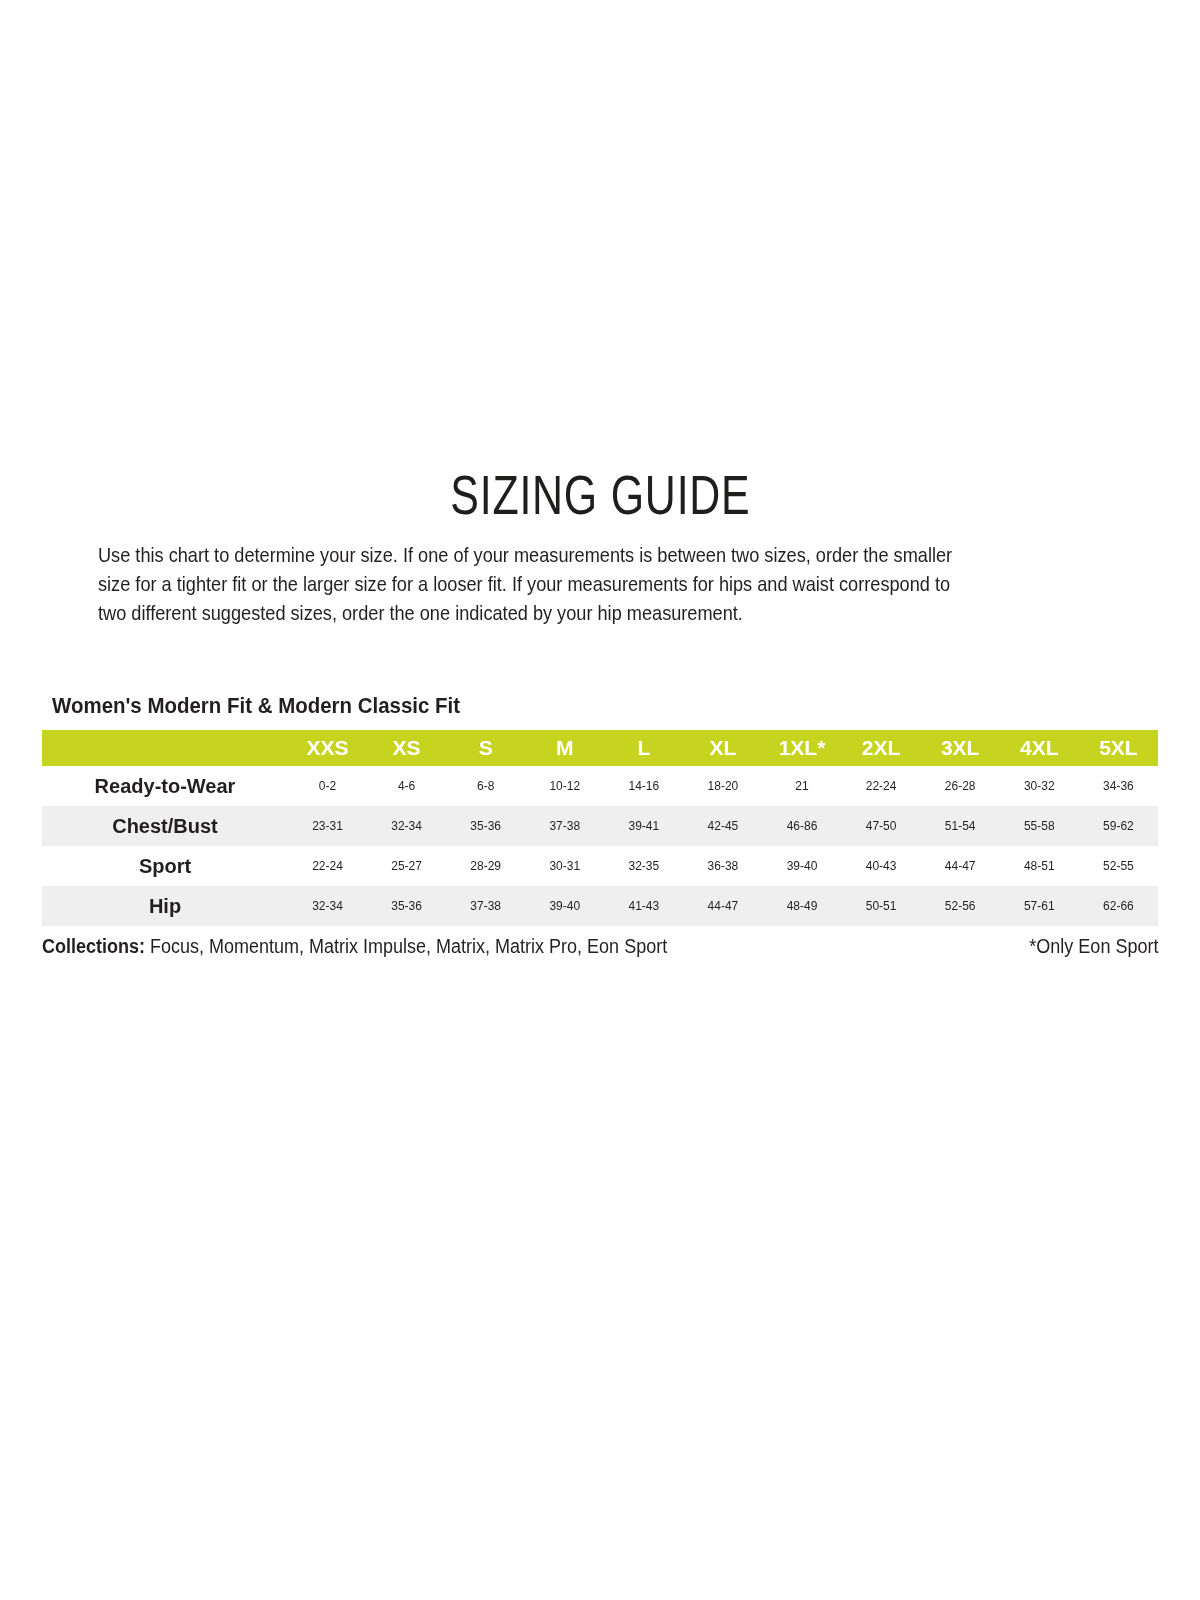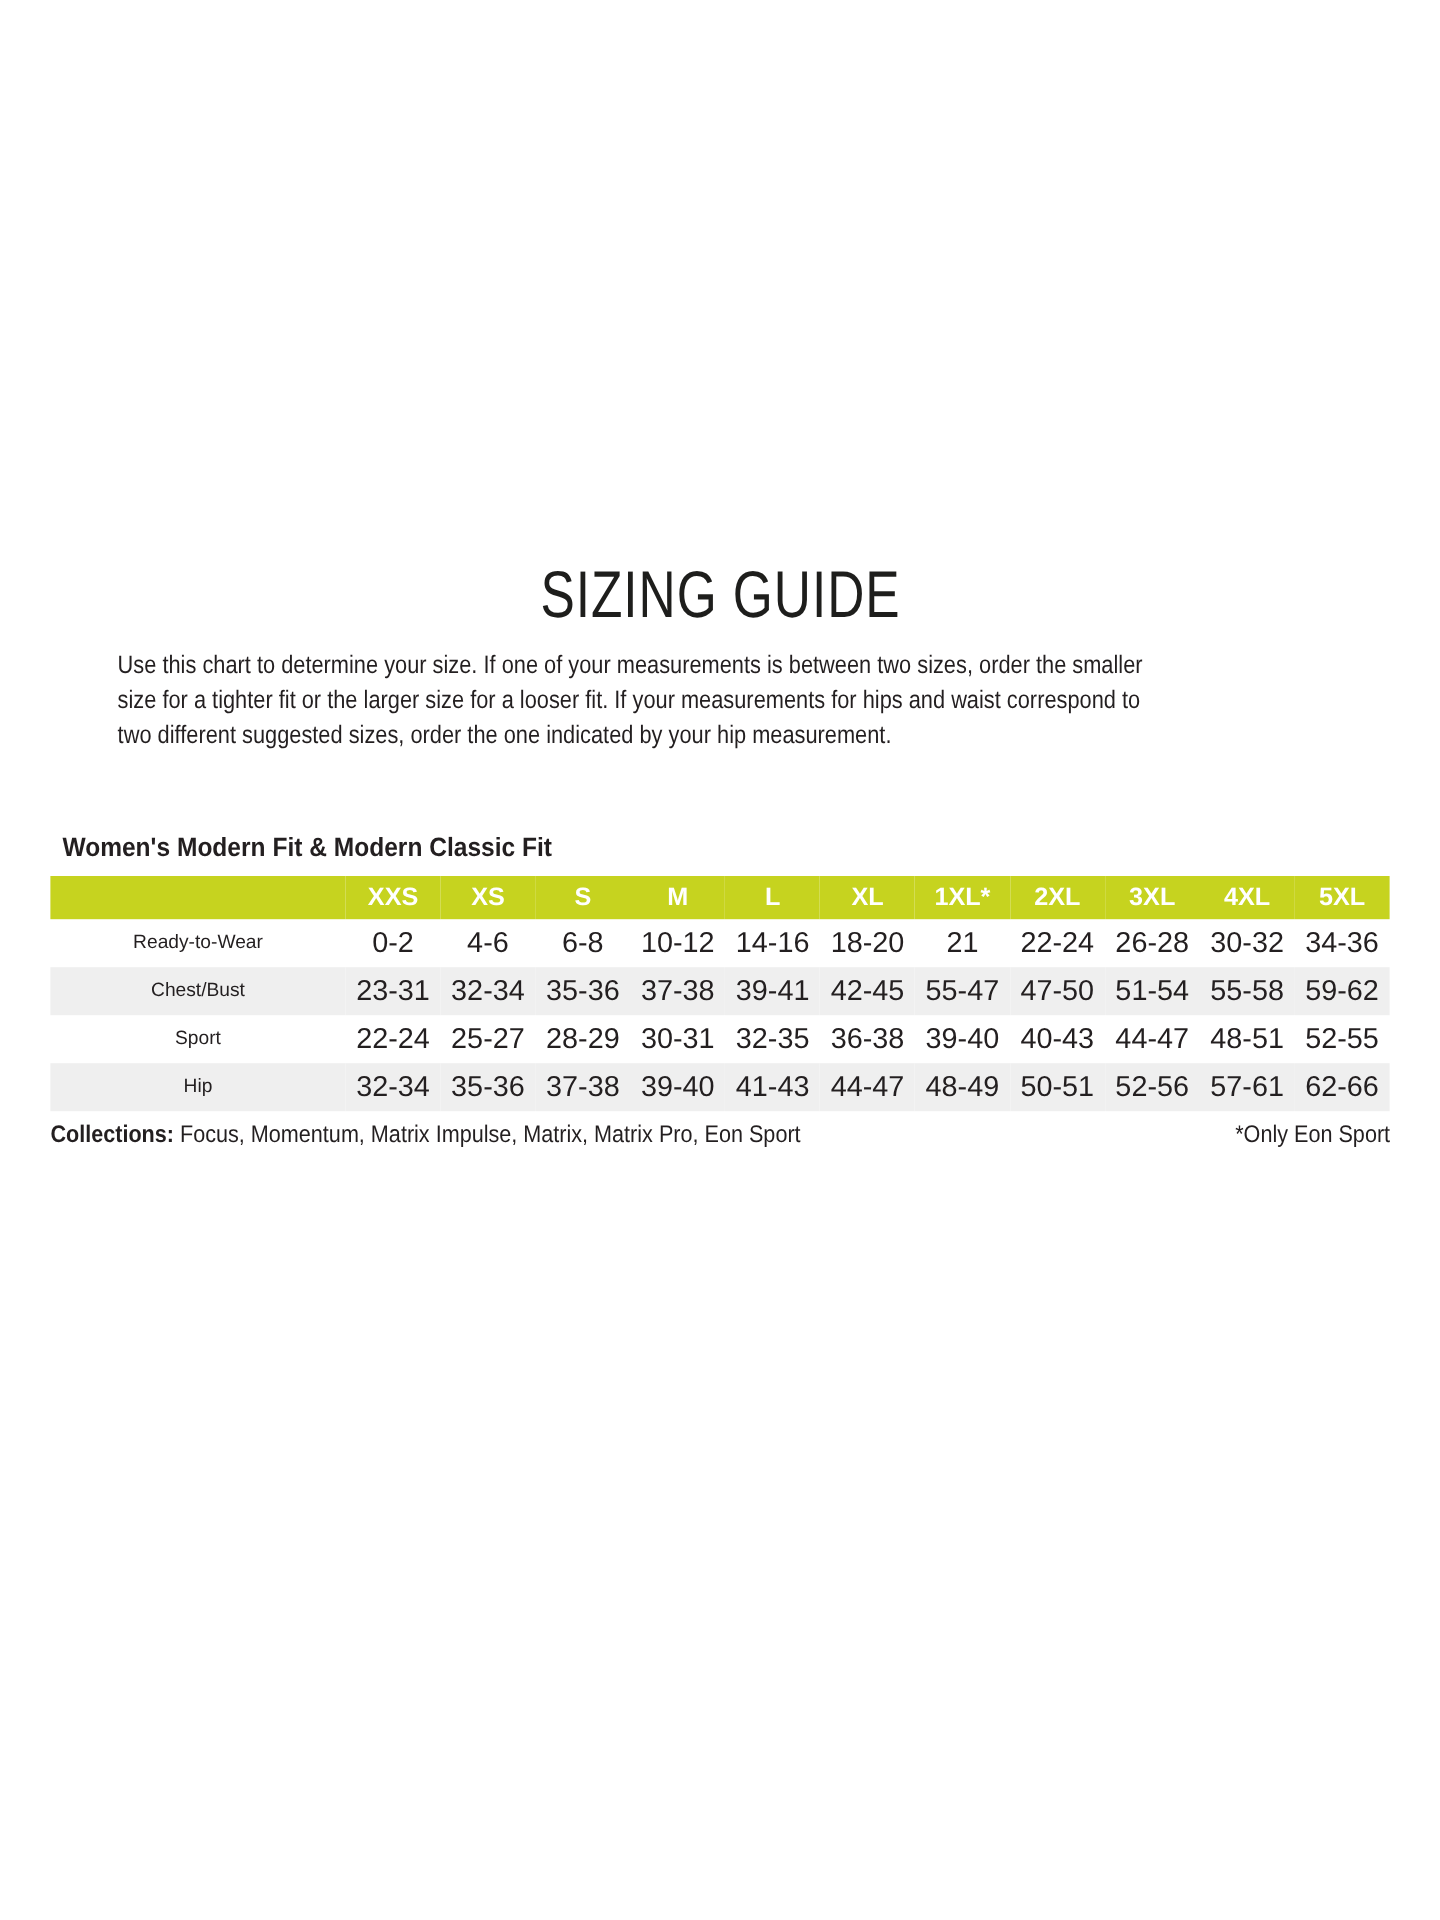--- a/index.html
+++ b/index.html
@@ -58,27 +58,27 @@
     background: var(--accent, #C6D31F);
     color: #ffffff;
     font-weight: 700;
     font-size: 21px;
     text-align: center;
     vertical-align: middle;
   }
   tbody tr { height: 40px; }
   tbody tr.alt { background: var(--alt, #EFEFEF); }
   tbody th {
-    font-weight: 400;
-    font-size: 16px;
+    font-weight: 700;
+    font-size: 20px;
     text-align: center;
     vertical-align: middle;
   }
   tbody td {
-    font-size: 24px;
+    font-size: 12px;
     text-align: center;
     vertical-align: middle;
   }
   .footer {
     width: 1116px;
     margin: 7px 0 0 42px;
     display: flex;
     justify-content: space-between;
     align-items: baseline;
     font-size: 20px;
@@ -158,21 +158,21 @@
         <td>34-36</td>
       </tr>
       <tr class="alt">
         <th>Chest/Bust</th>
         <td>23-31</td>
         <td>32-34</td>
         <td>35-36</td>
         <td>37-38</td>
         <td>39-41</td>
         <td>42-45</td>
-        <td>55-47</td>
+        <td>46-86</td>
         <td>47-50</td>
         <td>51-54</td>
         <td>55-58</td>
         <td>59-62</td>
       </tr>
       <tr>
         <th>Sport</th>
         <td>22-24</td>
         <td>25-27</td>
         <td>28-29</td>

